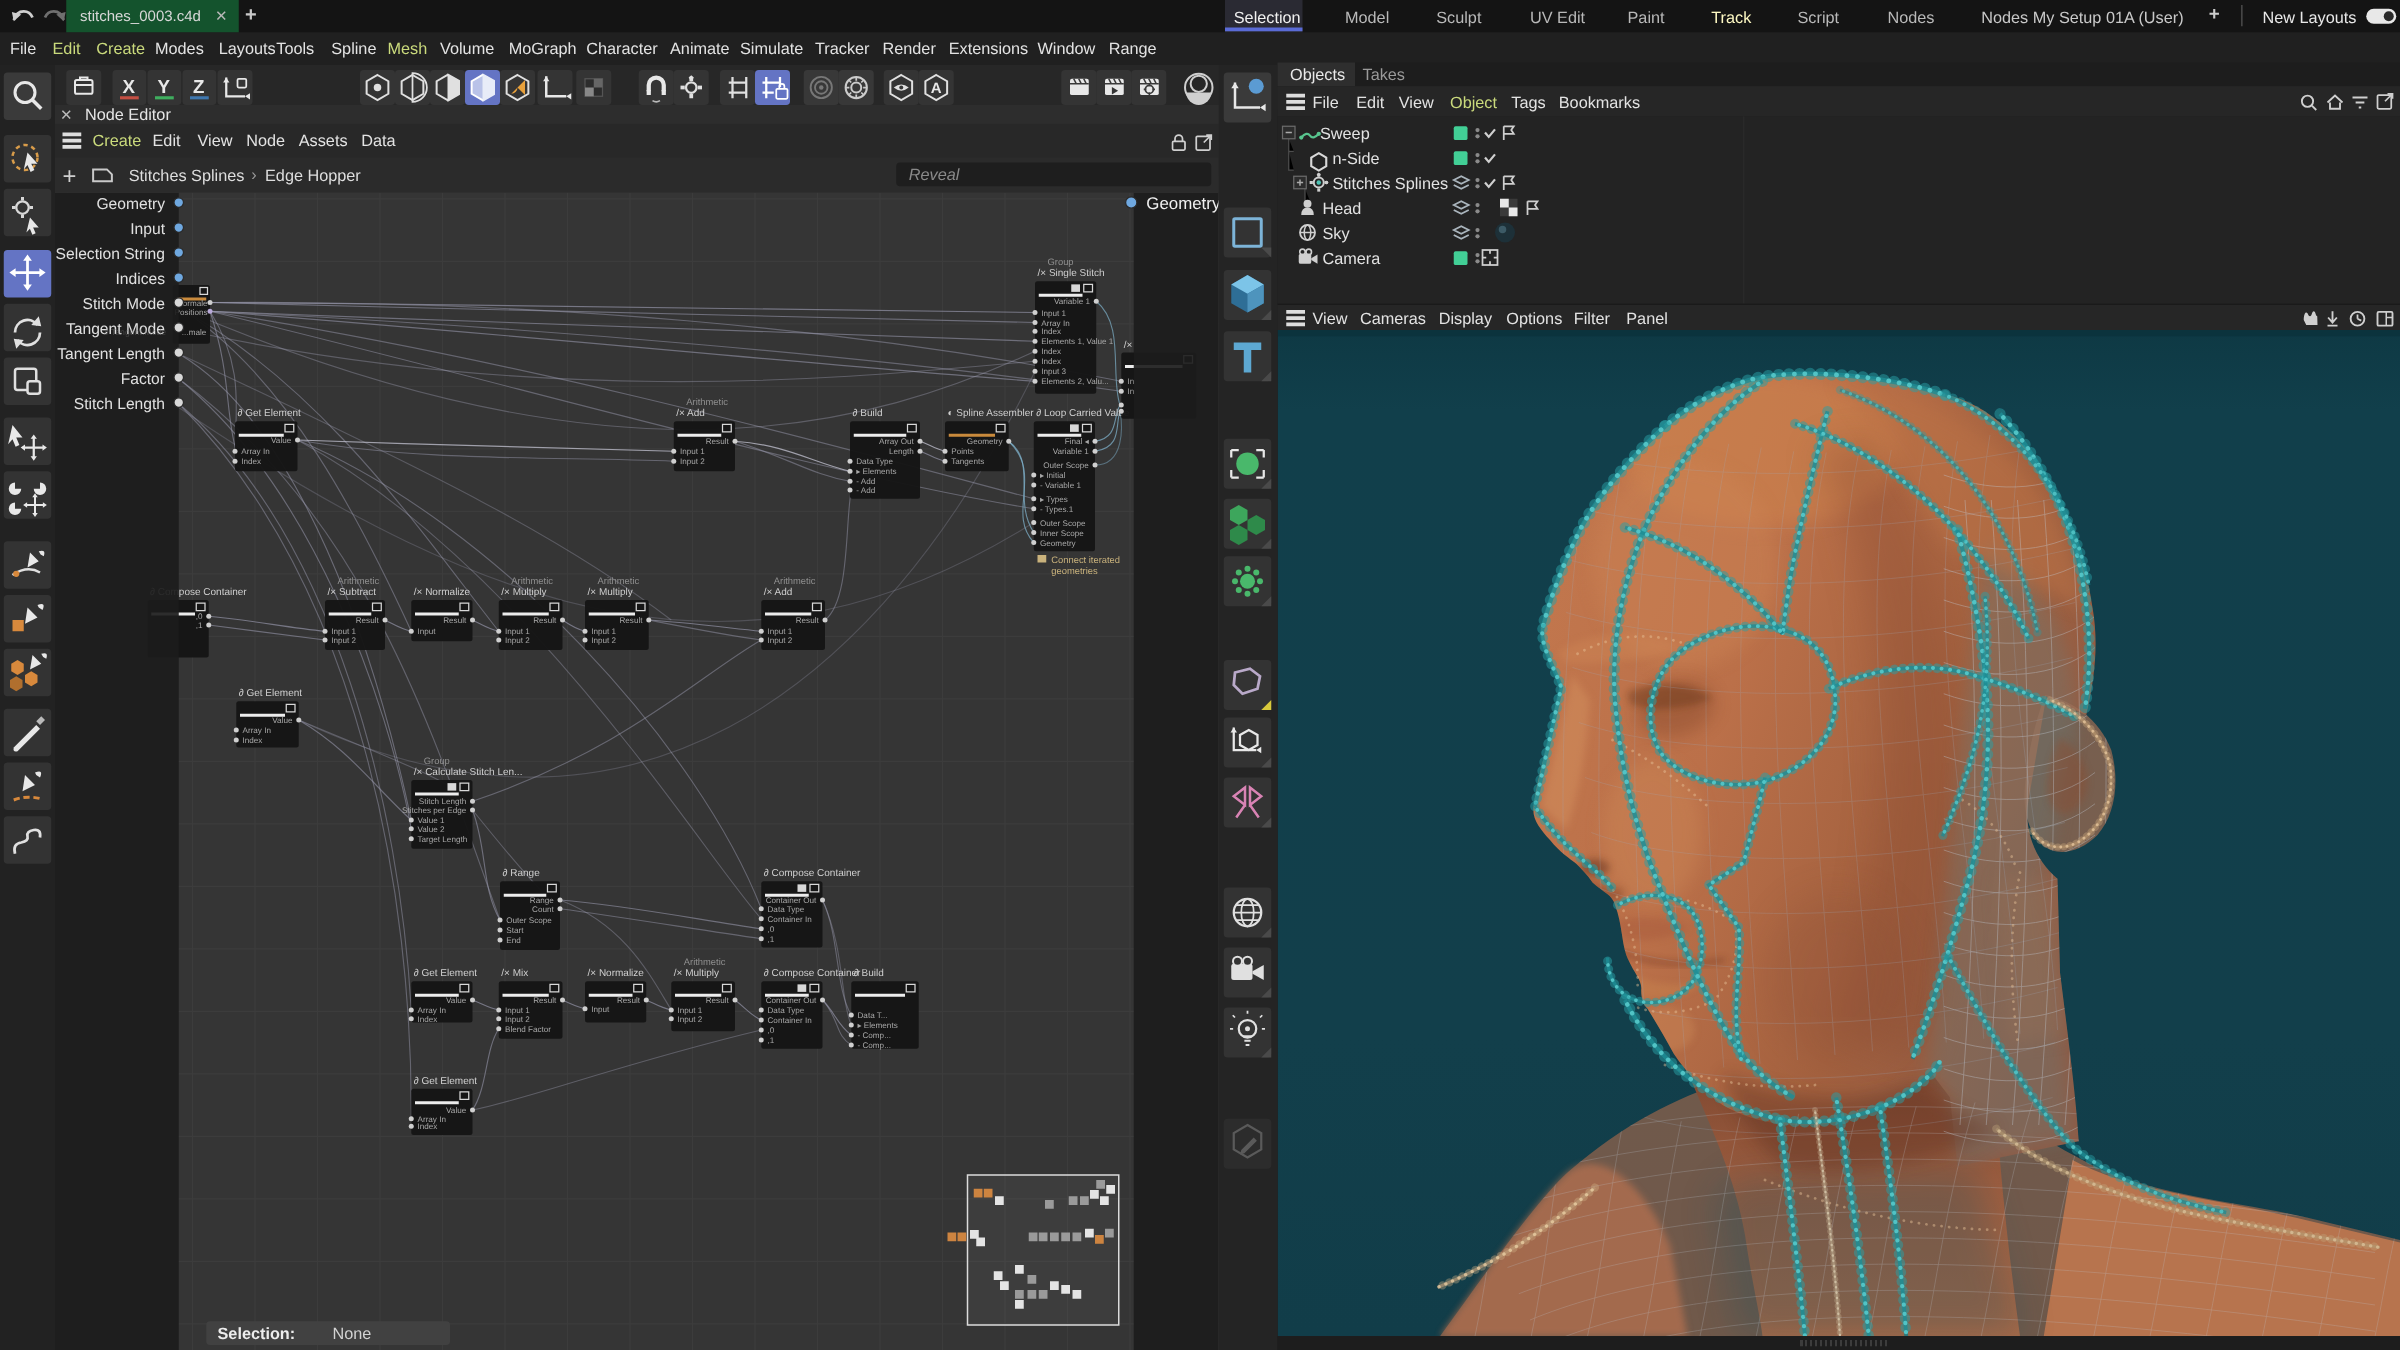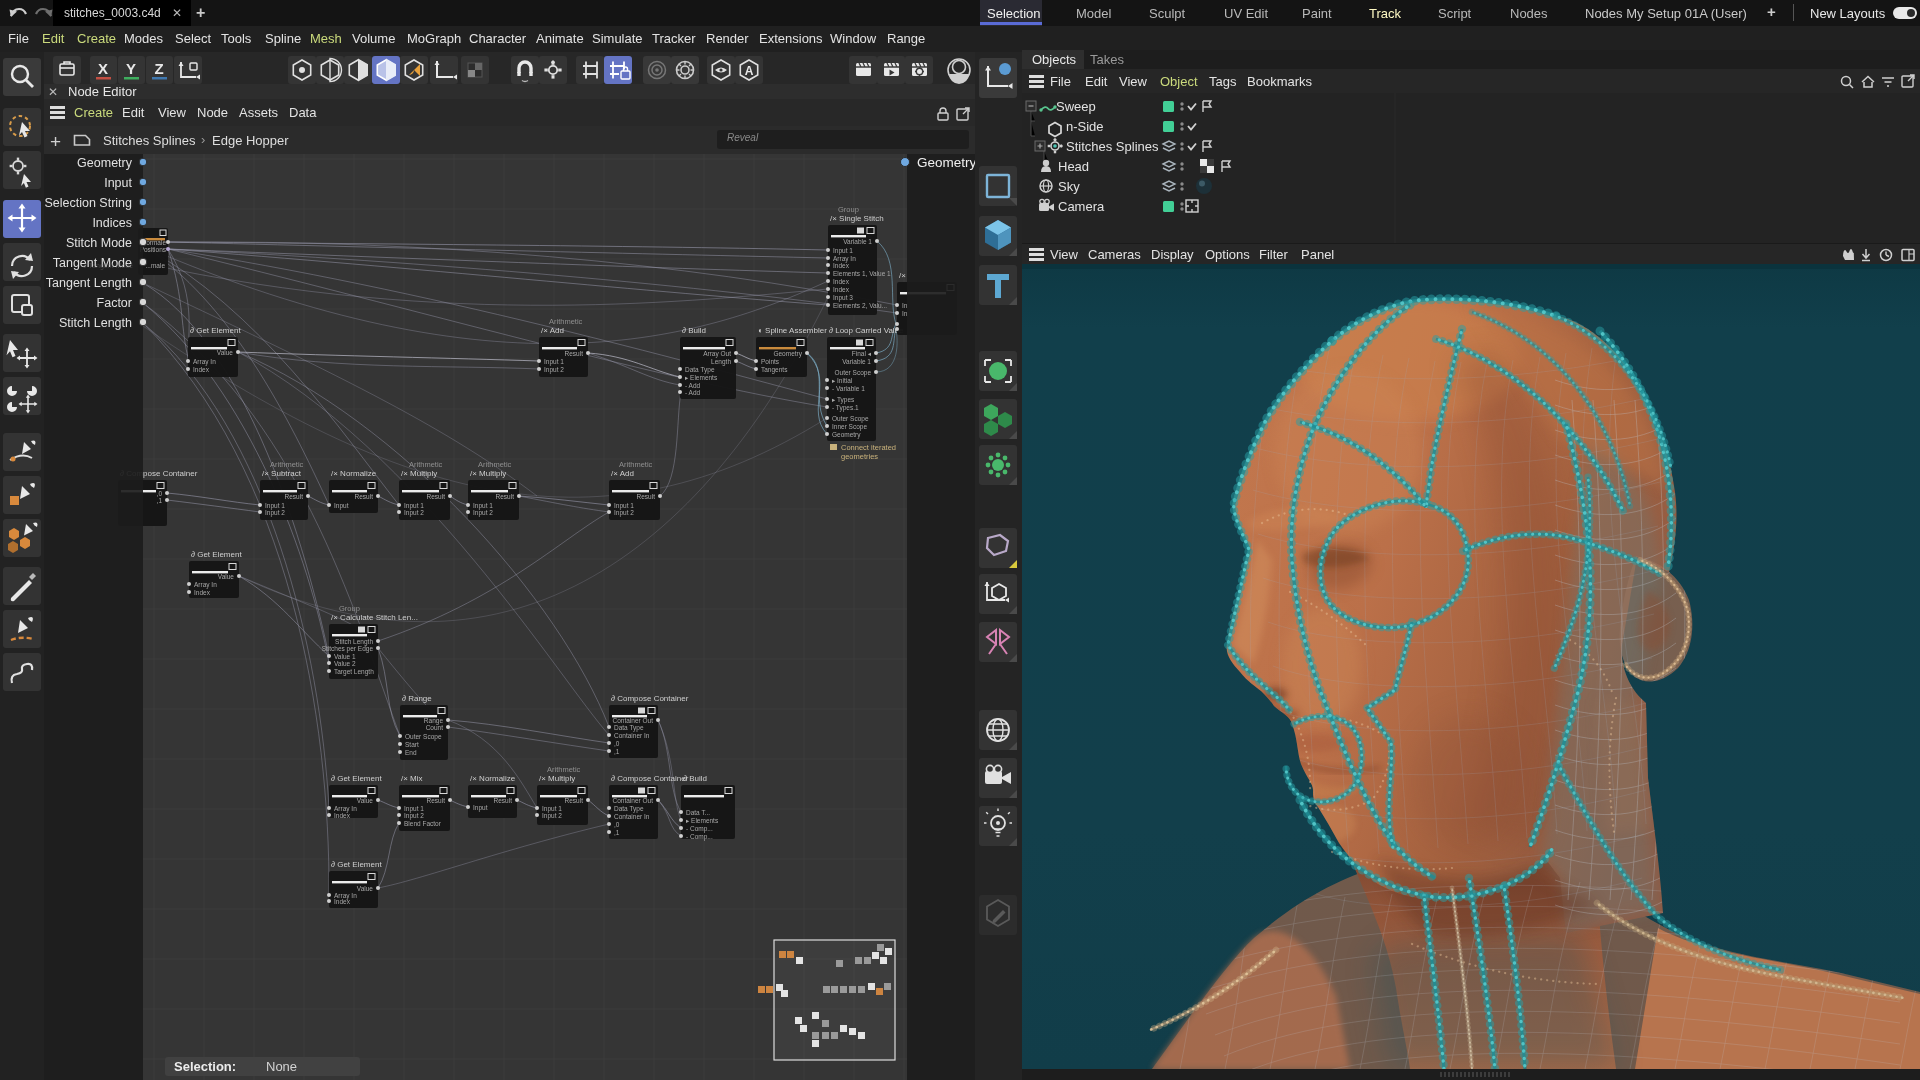--- a/index.html
+++ b/index.html
@@ -14,21 +14,21 @@
 <body>
 
 <div class="abs" style="left:0;top:0;width:1920px;height:26px;background:#141414;">
 
   <svg class="abs" style="left:8px;top:4px" width="46" height="18" viewBox="0 0 46 18">
     <path d="M3 12 Q5 5 11 5 Q16 5 18 10" fill="none" stroke="#cfcfcf" stroke-width="2.2"></path>
     <path d="M3 13 L1.5 5.5 L9 7.5 Z" fill="#cfcfcf"></path>
     <path d="M43 12 Q41 5 35 5 Q30 5 28 10" fill="none" stroke="#6f6f6f" stroke-width="2.2"></path>
     <path d="M43 13 L44.5 5.5 L37 7.5 Z" fill="#6f6f6f"></path>
   </svg>
-  <div class="abs" style="left:53px;top:0;width:138px;height:26px;background:#000000;color:#d8d8d8;font-size:12px;line-height:26px;padding-left:11px;">stitches_0003.c4d</div>
+  <div class="abs" style="left:53px;top:0;width:138px;height:26px;background:#14532d;color:#d8d8d8;font-size:12px;line-height:26px;padding-left:11px;">stitches_0003.c4d</div>
   <div class="abs" style="left:172px;top:6px;color:#b9b9b9;font-size:12px;">✕</div>
   <div class="abs" style="left:196px;top:4px;color:#c9c9c9;font-size:16px;font-weight:bold;">+</div>
 
   <div class="abs" style="left:980px;top:0;width:62px;height:26px;background:#2a2a33;"></div>
   <div class="abs mi" style="left:987px;top:6px;color:#f0f0f0;">Selection</div>
   <div class="abs" style="left:980px;top:22px;width:62px;height:3px;background:#5a6bd6;"></div>
   <div class="abs mi" style="left:1076px;top:6px;color:#b9b9b9;">Model</div>
   <div class="abs mi" style="left:1149px;top:6px;color:#b9b9b9;">Sculpt</div>
   <div class="abs mi" style="left:1224px;top:6px;color:#b9b9b9;">UV Edit</div>
   <div class="abs mi" style="left:1302px;top:6px;color:#b9b9b9;">Paint</div>
@@ -41,21 +41,21 @@
   <div class="abs mi" style="left:1810px;top:6px;color:#e8e8e8;">New Layouts</div>
   <div class="abs" style="left:1893px;top:7px;width:24px;height:12px;background:#e8e8e8;border-radius:6px;"></div>
   <div class="abs" style="left:1907px;top:9px;width:8px;height:8px;background:#2a2a2a;border-radius:4px;"></div>
 </div>
 
 <div class="abs" style="left:0;top:26px;width:1920px;height:26px;background:#202020;">
   <span class="mi abs" style="left:8px;top:5px;">File</span>
   <span class="mi hl abs" style="left:42px;top:5px;">Edit</span>
   <span class="mi hl abs" style="left:77px;top:5px;">Create</span>
   <span class="mi abs" style="left:124px;top:5px;">Modes</span>
-  <span class="mi abs" style="left:175px;top:5px;">Select</span>
+  <span class="mi abs" style="left:175px;top:5px;">Layouts</span>
   <span class="mi abs" style="left:221px;top:5px;">Tools</span>
   <span class="mi abs" style="left:265px;top:5px;">Spline</span>
   <span class="mi hl abs" style="left:310px;top:5px;">Mesh</span>
   <span class="mi abs" style="left:352px;top:5px;">Volume</span>
   <span class="mi abs" style="left:407px;top:5px;">MoGraph</span>
   <span class="mi abs" style="left:469px;top:5px;">Character</span>
   <span class="mi abs" style="left:536px;top:5px;">Animate</span>
   <span class="mi abs" style="left:592px;top:5px;">Simulate</span>
   <span class="mi abs" style="left:652px;top:5px;">Tracker</span>
   <span class="mi abs" style="left:706px;top:5px;">Render</span>
@@ -310,21 +310,21 @@
   <div class="abs" style="left:6px;top:47px;color:#cfcfcf;font-size:19px;font-weight:300;">+</div>
   <svg class="abs" style="left:29px;top:50px" width="18" height="13" viewBox="0 0 18 13">
     <path d="M1.5 1.5 h11 l4 4 v5.5 h-15 Z" fill="none" stroke="#c9c9c9" stroke-width="1.6"></path>
   </svg>
   <div class="abs mi" style="left:59px;top:49px;color:#dedede;">Stitches Splines</div>
   <div class="abs" style="left:157px;top:48px;color:#999;font-size:13px;">›</div>
 
   <div class="abs mi" style="left:168px;top:49px;color:#dedede;">Edge Hopper</div>
 
   <div class="abs" style="left:673px;top:46px;width:252px;height:19px;background:#1e1e1e;border-radius:3px;"></div>
-  <div class="abs" style="left:683px;top:48px;color:#8a8a8a;font-size:10px;font-style:italic;">Reveal</div>
+  <div class="abs" style="left:683px;top:48px;color:#8a8a8a;font-size:13px;font-style:italic;">Reveal</div>
 
   <div class="abs" style="left:0;top:70px;width:931px;height:926px;overflow:hidden;" id="canvasHost">
 <svg class="abs" style="left:0;top:0" width="931" height="926" viewBox="44 154 931 926">
 <rect x="44" y="154" width="931" height="926" fill="#353535"></rect>
 <g stroke="#3c3c3c" stroke-width="1">
 <path d="M54 154 V1080"></path>
           <path d="M104 154 V1080"></path>
           <path d="M154 154 V1080"></path>
           <path d="M204 154 V1080"></path>
           <path d="M254 154 V1080"></path>

